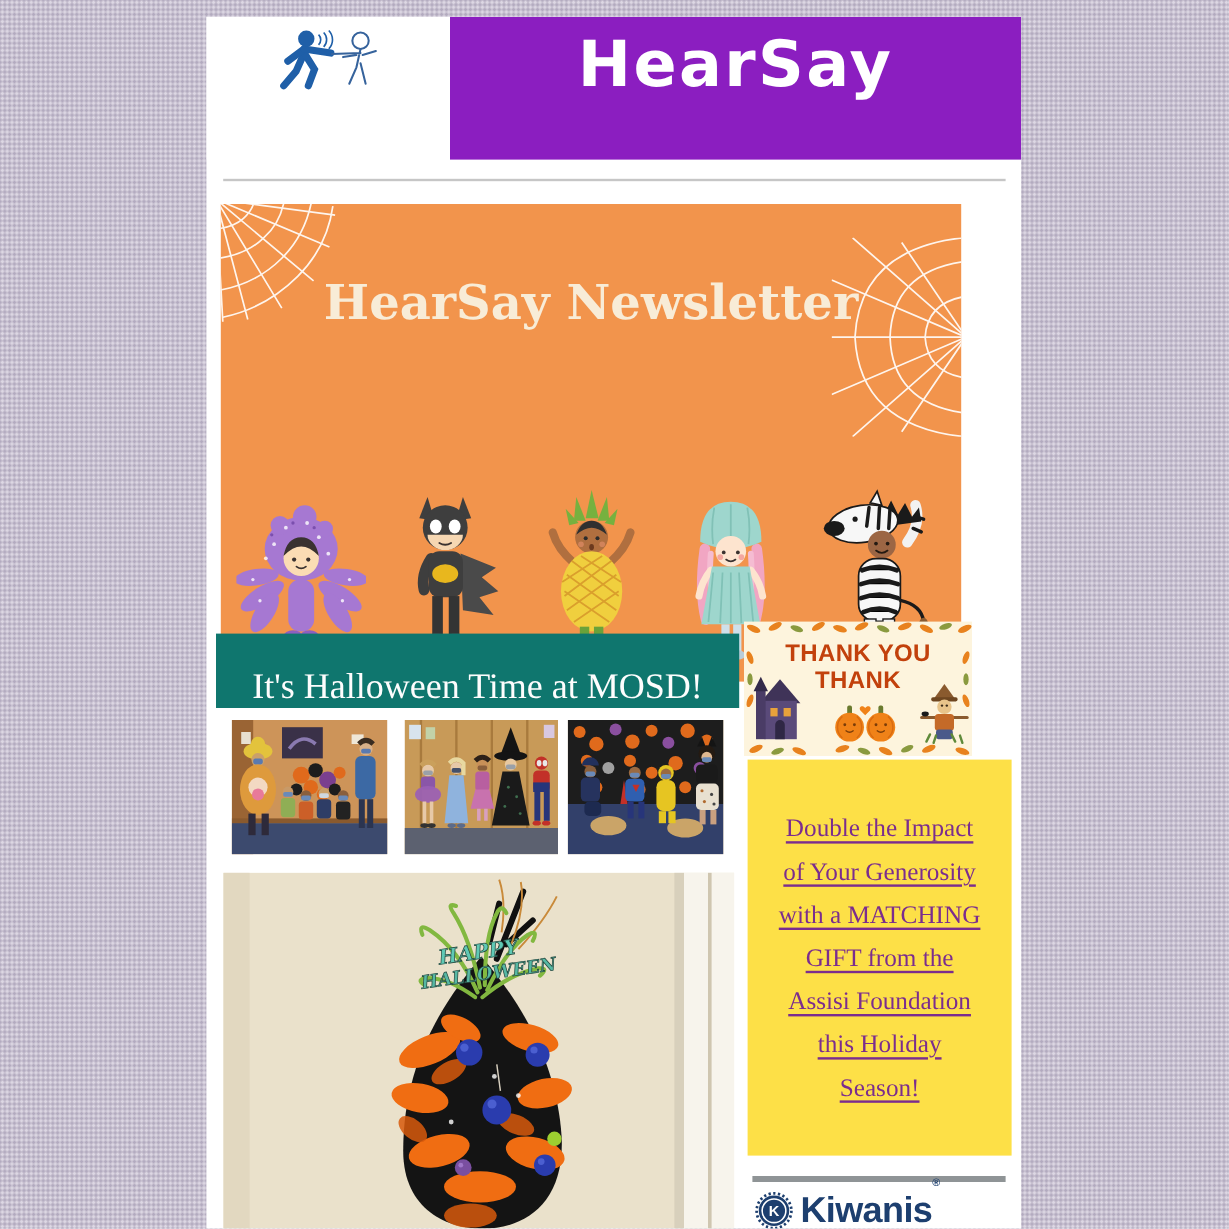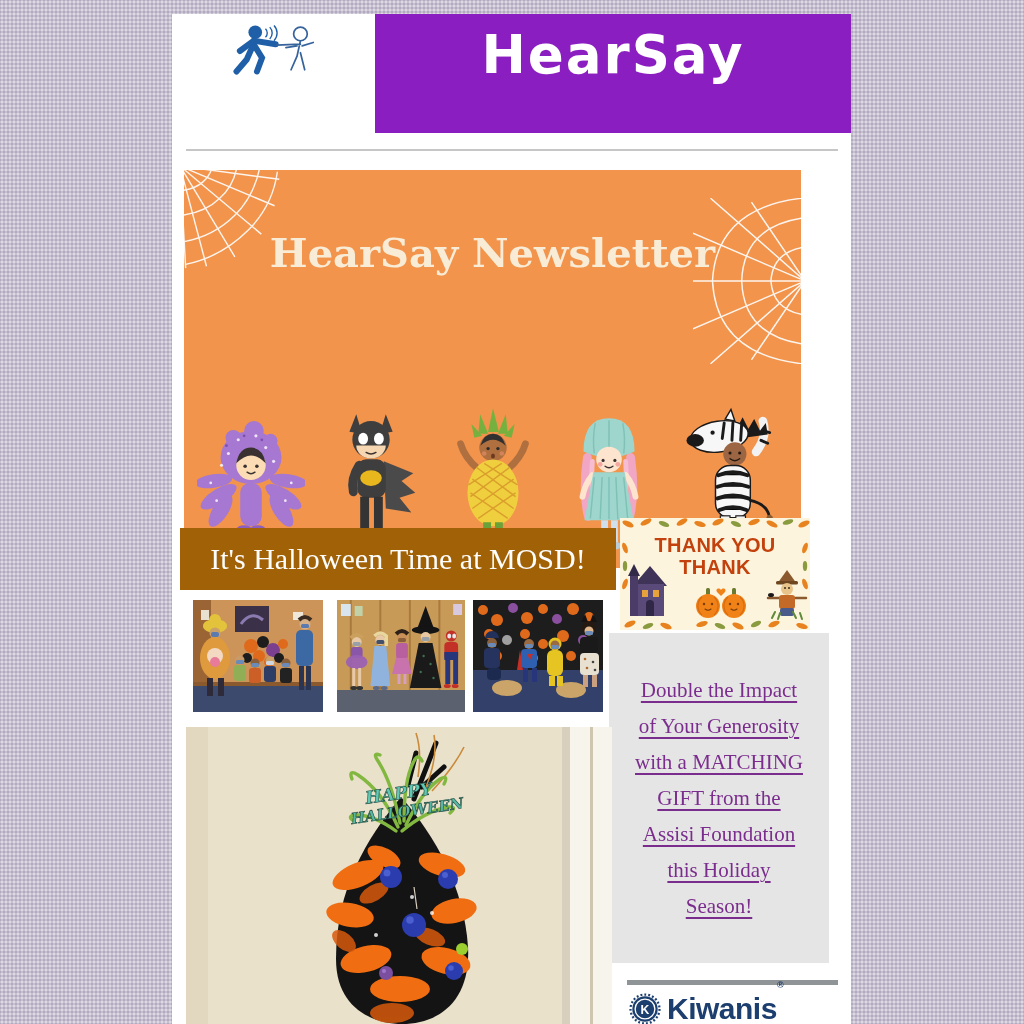--- a/index.html
+++ b/index.html
@@ -32,39 +32,39 @@
 
   
   .banner { position:absolute; left:12px; top:156px; width:617px; height:398px; background:#f2944c; overflow:hidden; }
   .banner-title { position:absolute; top:58px; left:0; width:100%; text-align:center;
     font-family:"DejaVu Serif", serif; font-weight:700; font-size:40px; line-height:49px; color:#f8ecd7; }
   .web-tl { position:absolute; left:-4px; top:-4px; }
   .web-r  { position:absolute; right:-4px; top:28px; }
   .characters { position:absolute; left:0; bottom:12px; width:100%; display:flex; justify-content:center; align-items:flex-end; gap:8px; }
 
   
-  .purple-bar { position:absolute; left:8px; top:514px; width:436px; height:62px; background:#a16207;
-    display:flex; align-items:center; justify-content:center;
+  .purple-bar { position:absolute; left:8px; top:514px; width:436px; height:62px; background:#0f766e;
+    display:flex; align-items:flex-end; justify-content:center;
     font-family:"Liberation Serif", serif; font-size:30px; color:#fdfdfd; }
 
   
   .thankyou { position:absolute; left:448px; top:504px; width:190px; height:112px; background:#fdf4dd; overflow:hidden; }
   .ty-text { position:absolute; top:16px; left:0; width:100%; text-align:center;
     font-family:"Liberation Sans", sans-serif; font-weight:800; font-size:20px; line-height:22px; color:#c2410c; letter-spacing:.3px; }
   .ty-art { position:absolute; left:0; top:0; }
 
   
   .photo { position:absolute; top:586px; height:112px; overflow:hidden; }
   .photo svg { display:block; width:100%; height:100%; }
   #photo1 { left:21px;  width:130px; }
   #photo2 { left:165px; width:128px; }
   #photo3 { left:301px; width:130px; }
 
   
-  .link-box { position:absolute; left:437px; top:619px; width:220px; height:330px; background:#e5e5e5;
+  .link-box { position:absolute; left:451px; top:619px; width:220px; height:330px; background:#fde047;
     display:flex; align-items:center; justify-content:center; text-align:center; padding:0 23px; }
   .link-box a { color:#7b2d8e; font-family:"Liberation Serif", serif; font-size:21px; line-height:36px;
     text-decoration:underline; text-underline-offset:4px; cursor:pointer; }
 
   
   .tree-photo { position:absolute; left:14px; top:713px; width:426px; height:297px; overflow:hidden; }
 
   
   .divider2 { position:absolute; left:455px; top:966px; width:211px; height:5px; background:#8f9496; }
   .sponsor { position:absolute; left:457px; top:979px; width:216px; height:31px; display:flex; align-items:center; gap:6px; }

